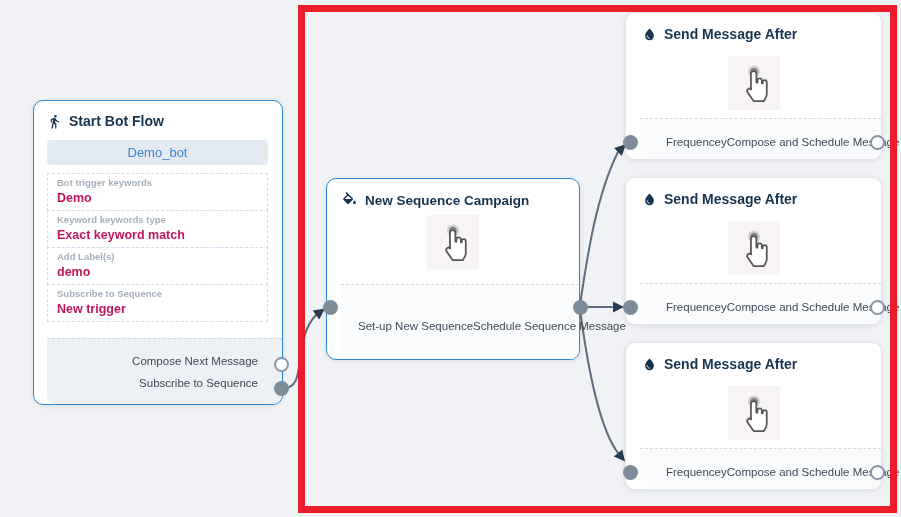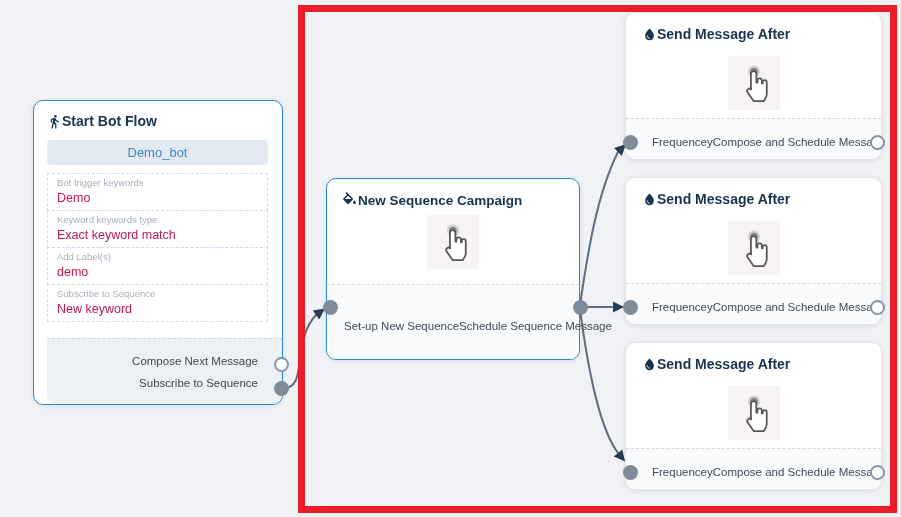--- a/index.html
+++ b/index.html
@@ -14,33 +14,33 @@
     box-shadow:0 1px 5px rgba(30,40,60,.10);z-index:2;box-sizing:border-box;
   }
   .node.blue{border:1.6px solid #2e87d4;}
   .node.plain{border:1px solid #e3e6ec;}
   .start{left:33px;top:100px;width:250px;height:305px;}
   .seq{left:326px;top:178px;width:254px;height:182px;}
   .send{left:625px;width:257px;height:148px;}
   .send.s1{top:12px;} .send.s2{top:177px;} .send.s3{top:342px;}
 
   .node-title{
-    display:flex;align-items:center;
+    display:flex;align-items:center;gap:7px;
     padding:13px 16px 0 16px;color:#16344f;font-weight:bold;font-size:14px;
     white-space:nowrap;
   }
   .start .node-title{padding:12px 13px 0 13px;}
   .seq .node-title{font-size:13.5px;padding-left:14px;}
   .title-icon{flex:0 0 auto;display:inline-flex;}
 
   .bot-btn{
     margin:11px 14px 9px 13px;background:#e4eaf2;border-radius:4px;
     color:#3d87cd;font-size:13px;text-align:center;padding:5px 12px;cursor:pointer;
   }
-  .fields{margin:0 14px 12px 13px;}
+  .fields{margin:0 14px 12px 13px;font-weight:bold;}
   .field{border:1px dashed #cfdff0;margin-top:-1px;padding:3px 9px 4px 9px;}
   .f-label{font-size:9.5px;color:#a6b0bb;line-height:1.35;}
   .f-value{font-size:12.5px;color:#be185d;line-height:1.3;}
 
   .start-footer{
     position:absolute;left:13px;right:0;bottom:0;height:65px;
     background:#edf1f6;border-top:1px dashed #ccd4de;
     border-radius:0 0 9px 9px;
     display:flex;flex-direction:column;justify-content:center;
     align-items:flex-end;gap:10px;padding-right:24px;
@@ -49,21 +49,21 @@
 
   .hand{
     position:absolute;left:50%;transform:translateX(-50%);
     width:52px;height:54px;background:#f8f4f6;
     display:flex;align-items:center;justify-content:center;cursor:pointer;
   }
   .seq .hand{top:36px;}
   .send .hand{top:43px;}
 
   .node-footer{
-    position:absolute;left:0;right:0;bottom:0;
+    position:absolute;left:14px;right:0;bottom:0;
     border-top:1px dashed #d5dae0;background:#fafbfd;
     border-radius:0 0 9px 9px;
     display:flex;align-items:center;justify-content:space-between;
     font-size:11.5px;color:#3e4a57;white-space:nowrap;
   }
   .seq .node-footer{top:105px;padding:7px 15px 0 17px;}
   .send .node-footer{top:105px;padding:6px 24px 0 26px;}
 
   .port{position:absolute;width:15px;height:15px;border-radius:50%;box-sizing:border-box;z-index:4;cursor:crosshair;}
   .port.filled{background:#7e8b99;}
@@ -121,21 +121,21 @@
       <div class="field">
         <div class="f-label">Keyword keywords type</div>
         <div class="f-value">Exact keyword match</div>
       </div>
       <div class="field">
         <div class="f-label">Add Label(s)</div>
         <div class="f-value">demo</div>
       </div>
       <div class="field">
         <div class="f-label">Subscribe to Sequence</div>
-        <div class="f-value">New keyword</div>
+        <div class="f-value">New trigger</div>
       </div>
     </div>
     <div class="start-footer">
       <span>Compose Next Message</span>
       <span>Subscribe to Sequence</span>
     </div>
     <span class="port open p-compose"></span>
     <span class="port filled p-subscribe"></span>
   </div>
 

